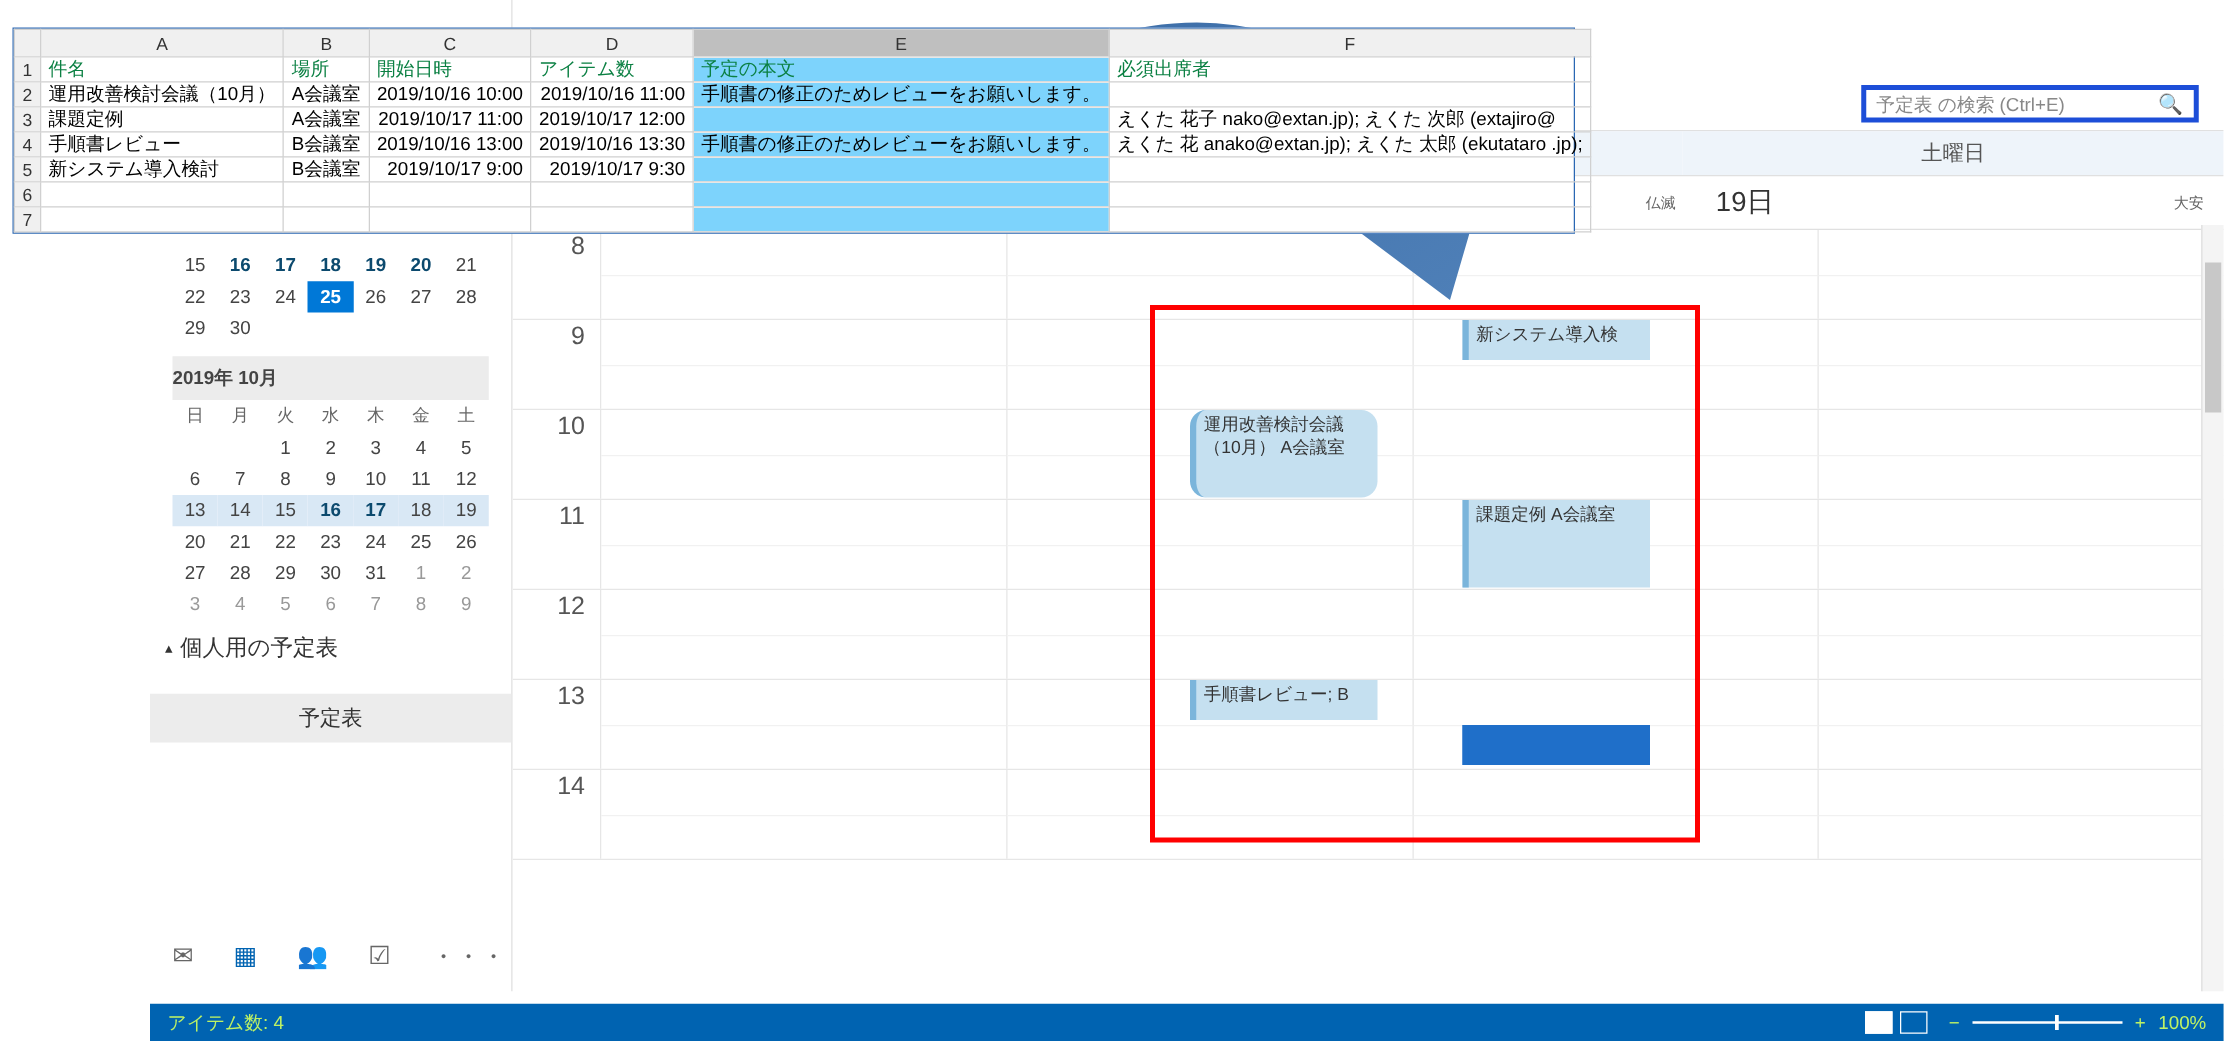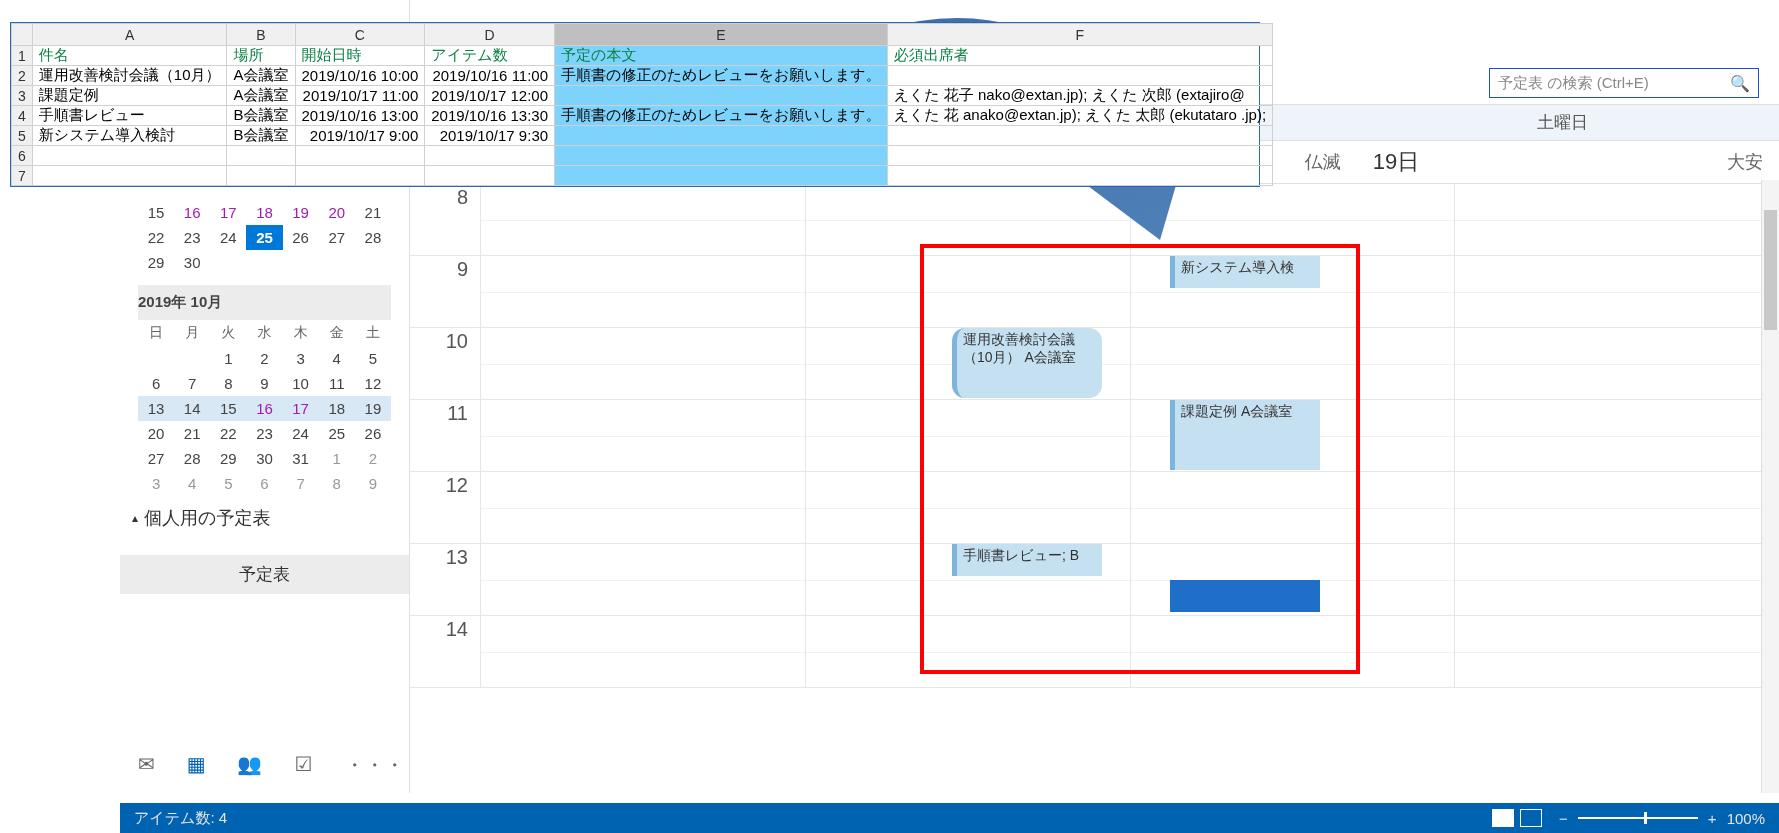--- a/index.html
+++ b/index.html
@@ -15,45 +15,45 @@
 .excel-grid .dt{text-align:right}
 .col-A{width:180px}.col-B{width:75px}.col-C{width:150px}.col-D{width:150px}.col-E{width:340px}.col-F{width:350px}
 .arrow-svg{position:absolute;left:850px;top:0;width:400px;height:260px;z-index:99;pointer-events:none}
 .main{position:absolute;left:120px;top:0;right:0;bottom:40px;display:flex;background:#fff}
 .sidebar{width:290px;border-right:1px solid #e0e0e0;display:flex;flex-direction:column;padding-top:200px}
 .mini-cal{padding:0 18px;font-size:15px;color:#444}
 .mini-cal .month-title{text-align:left;font-weight:700;padding:8px 0;background:#ececec;margin-top:10px}
 .mini-cal table{width:100%;border-collapse:collapse}
 .mini-cal td,.mini-cal th{width:14.28%;text-align:center;padding:4px 0;font-weight:400}
 .mini-cal th{color:#666;font-size:14px}
-.mini-cal .bold{font-weight:400;color:#a21caf}
+.mini-cal .bold{font-weight:700;color:#0c4a6e}
 .mini-cal .today{background:#0078d7;color:#fff;font-weight:700}
 .mini-cal .hl-week td{background:#d9e8f5}
 .mini-cal .dim{color:#999}
 .section-header{padding:10px 12px;font-size:18px;color:#333;display:flex;align-items:center;gap:6px}
 .section-header .tri{font-size:12px}
 .panel-item{background:#ececec;padding:8px 12px;font-size:17px;text-align:center;color:#333;margin:15px 0}
 .nav-icons{margin-top:auto;display:flex;gap:32px;padding:14px 18px;font-size:20px;color:#666}
 .calendar-view{flex:1;position:relative;display:flex;flex-direction:column;overflow:hidden}
-.search-box{position:absolute;right:20px;top:68px;width:270px;height:30px;border:1px solid #1d4ed8;display:flex;align-items:center;padding:0 8px;font-size:15px;color:#888;background:#fff;z-index:50}
+.search-box{position:absolute;right:20px;top:68px;width:270px;height:30px;border:4px solid #1d4ed8;display:flex;align-items:flex-end;padding:0 8px;font-size:15px;color:#888;background:#fff;z-index:50}
 .search-box .mag{margin-left:auto;color:#2a67b3;font-size:16px}
 .day-headers{display:flex;margin-left:70px;margin-top:104px;border-top:1px solid #e0e0e0;border-bottom:1px solid #e0e0e0}
 .day-col-head{flex:1;text-align:center;padding:6px 0;font-size:17px;color:#555;background:#eef4fa}
 .date-row{display:flex;margin-left:70px;border-bottom:1px solid #e0e0e0}
 .date-cell{flex:1;display:flex;justify-content:space-between;padding:6px 16px;font-size:22px;color:#333;align-items:center}
-.date-cell .rkj{font-size:18px;color:#666}
+.date-cell .rkj{font-size:12px;color:#666}
 .time-grid{flex:1;position:relative;overflow:hidden}
 .time-row{display:flex;height:72px;border-bottom:1px solid #e6e6e6}
 .time-label{width:70px;text-align:right;padding-right:12px;font-size:20px;color:#555;padding-top:2px}
 .time-slot{flex:1;border-left:1px solid #e6e6e6;position:relative}
 .time-slot::after{content:"";position:absolute;left:0;right:0;top:50%;border-top:1px solid #f1f1f1}
 .event{position:absolute;background:#c5e0f0;border-left:5px solid #7bb5db;font-size:14px;color:#333;padding:2px 6px;overflow:hidden;line-height:1.3}
 .event.sel{background:#1f6fc9;border-left-color:#1f6fc9}
 .redbox{position:absolute;border:4px solid red;z-index:60;pointer-events:none}
-.statusbar{position:absolute;left:120px;right:0;bottom:0;height:30px;background:#0063b1;color:#e5e5e5;display:flex;align-items:center;padding:0 14px;font-size:15px}
+.statusbar{position:absolute;left:120px;right:0;bottom:0;height:30px;background:#0063b1;color:#bef264;display:flex;align-items:center;padding:0 14px;font-size:15px}
 .statusbar .sb-left{margin-right:auto}
 .statusbar .view-btn{width:22px;height:18px;border:1px solid #fff;margin:0 3px;display:inline-block}
 .statusbar .view-btn.active{background:#fff}
 .statusbar .zoom{display:flex;align-items:center;gap:10px;margin-left:14px}
 .statusbar .zline{width:120px;height:2px;background:#fff;position:relative}
 .statusbar .zline::after{content:"";position:absolute;left:55%;top:-5px;width:3px;height:12px;background:#fff}
 .scrollbar-v{position:absolute;right:0;top:180px;bottom:40px;width:18px;background:#f4f4f4;border-left:1px solid #ddd}
 .scrollbar-v .thumb{position:absolute;left:2px;right:2px;top:30px;height:120px;background:#c8c8c8}
 </style>
 </head>

